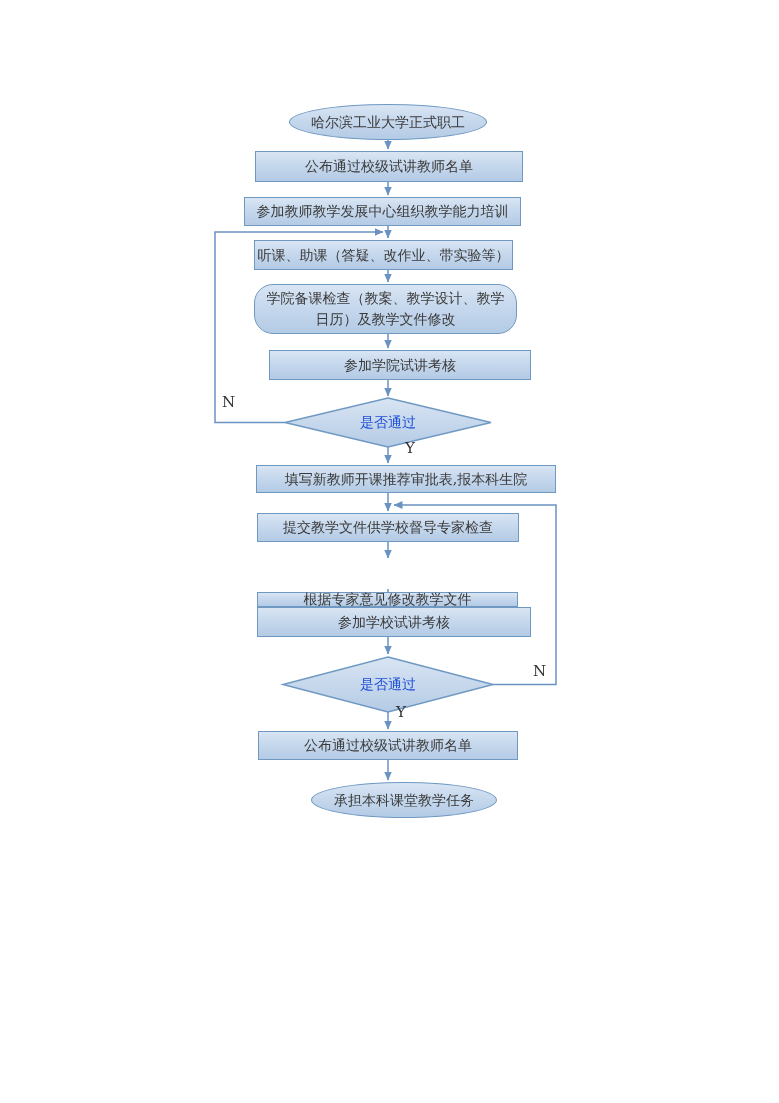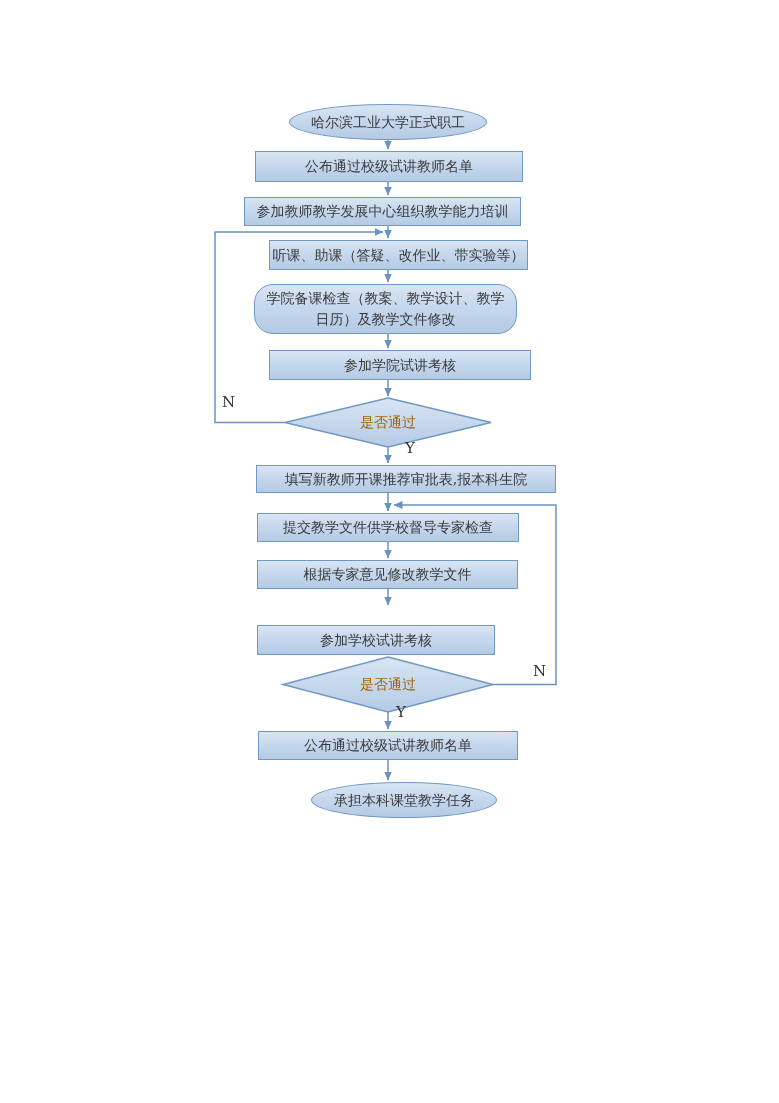--- a/index.html
+++ b/index.html
@@ -40,21 +40,21 @@
   }
   .nowrap {
     white-space: nowrap;
   }
   .diamond-label {
     position: absolute;
     display: flex;
     align-items: center;
     justify-content: center;
     font-size: 14px;
-    color: #a16207;
+    color: #1d4ed8;
     white-space: nowrap;
   }
   .branch-label {
     position: absolute;
     font-size: 15px;
     color: #333333;
     line-height: 15px;
   }
 </style>
 </head>
@@ -94,35 +94,35 @@
     <polygon points="388,398 491,422.5 388,447 285,422.5" fill="url(#diamondFill)" stroke="#6f99c3" stroke-width="1.5"></polygon>
     <polygon points="388,657 493,684.5 388,712 283,684.5" fill="url(#diamondFill)" stroke="#6f99c3" stroke-width="1.5"></polygon>
   </svg>
 
   <div class="node terminator nowrap" style="left:289px; top:104px; width:198px; height:36px;">哈尔滨工业大学正式职工</div>
 
   <div class="node nowrap" style="left:255px; top:151px; width:268px; height:31px;">公布通过校级试讲教师名单</div>
 
   <div class="node nowrap" style="left:244px; top:197px; width:277px; height:29px;">参加教师教学发展中心组织教学能力培训</div>
 
-  <div class="node nowrap" style="left:254px; top:240px; width:259px; height:30px;margin-left:15px;">听课、助课（答疑、改作业、带实验等）</div>
+  <div class="node nowrap" style="left:254px; top:240px; width:259px; height:30px;">听课、助课（答疑、改作业、带实验等）</div>
 
   <div class="node" style="left:254px; top:284px; width:263px; height:50px; padding:2px 6px;border-radius:19px;">学院备课检查（教案、教学设计、教学日历）及教学文件修改</div>
 
   <div class="node nowrap" style="left:269px; top:350px; width:262px; height:30px;">参加学院试讲考核</div>
 
   <div class="diamond-label" style="left:328px; top:414px; width:120px; height:18px;">是否通过</div>
 
   <div class="node nowrap" style="left:256px; top:465px; width:300px; height:28px;">填写新教师开课推荐审批表,报本科生院</div>
 
   <div class="node nowrap" style="left:257px; top:513px; width:262px; height:29px;">提交教学文件供学校督导专家检查</div>
 
-  <div class="node nowrap" style="left:257px; top:560px; width:261px; height:29px;">根据专家意见修改教学文件</div>
+  <div class="node nowrap" style="left:257px; top:592px; width:261px; height:15px;">根据专家意见修改教学文件</div>
 
-  <div class="node nowrap" style="left:257px; top:607px; width:238px; height:30px;margin-top:18px;">参加学校试讲考核</div>
+  <div class="node nowrap" style="left:257px; top:607px; width:274px; height:30px;">参加学校试讲考核</div>
 
   <div class="diamond-label" style="left:328px; top:676px; width:120px; height:18px;">是否通过</div>
 
   <div class="node nowrap" style="left:258px; top:731px; width:260px; height:29px;">公布通过校级试讲教师名单</div>
 
   <div class="node terminator nowrap" style="left:311px; top:782px; width:186px; height:36px;">承担本科课堂教学任务</div>
 
   <div class="branch-label" style="left:222px; top:395px;">N</div>
   <div class="branch-label" style="left:405px; top:441px;">Y</div>
   <div class="branch-label" style="left:533px; top:664px;">N</div>

